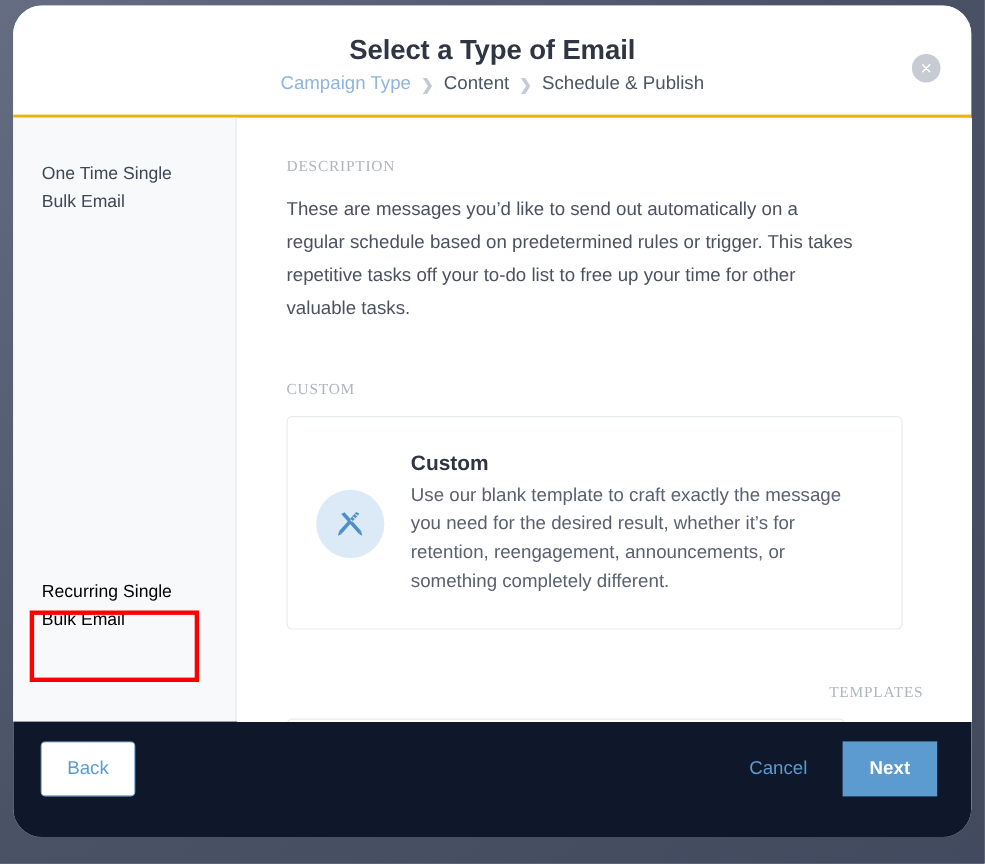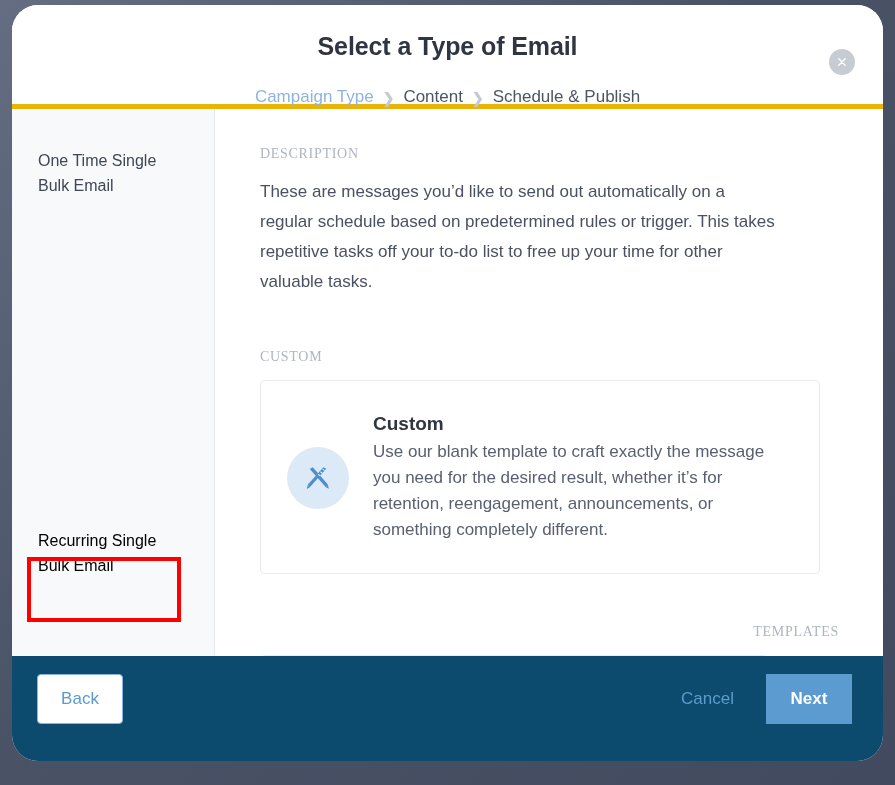--- a/index.html
+++ b/index.html
@@ -46,21 +46,21 @@
     left: 0;
     right: 0;
     text-align: center;
     font-size: 25px;
     font-weight: bold;
     color: #2f3542;
     letter-spacing: -0.1px;
   }
   #breadcrumb {
     position: absolute;
-    top: 82px;
+    top: 61px;
     left: 0;
     right: 0;
     display: flex;
     justify-content: center;
     align-items: center;
     gap: 9px;
     font-size: 17px;
   }
   .crumb { color: #4b5563; }
   .crumb.link { color: #8fb4dd; }
@@ -88,21 +88,21 @@
     align-items: center;
     justify-content: center;
   }
   #close-button svg { display: block; }
 
   
   #modal-body {
     flex: 1 1 auto;
     display: flex;
     min-height: 0;
-    border-top: 5px solid #eab308;
+    border-top: 3px solid #eab308;
   }
 
   
   #sidebar {
     width: 202px;
     flex: 0 0 202px;
     background: #f8f9fa;
     border-right: 1px solid #e4e7ec;
     position: relative;
   }
@@ -226,21 +226,21 @@
     height: 200px;
     max-width: 506px;
     background: #fff;
     cursor: pointer;
   }
 
   
   #modal-footer {
     flex: 0 0 105px;
     height: 105px;
-    background: #0c4a6e;
+    background: #0f172a;
     position: relative;
   }
   #back-button {
     position: absolute;
     left: 25px;
     top: 18px;
     width: 86px;
     height: 50px;
     background: #ffffff;
     border: 1px solid #8ab4dd;

